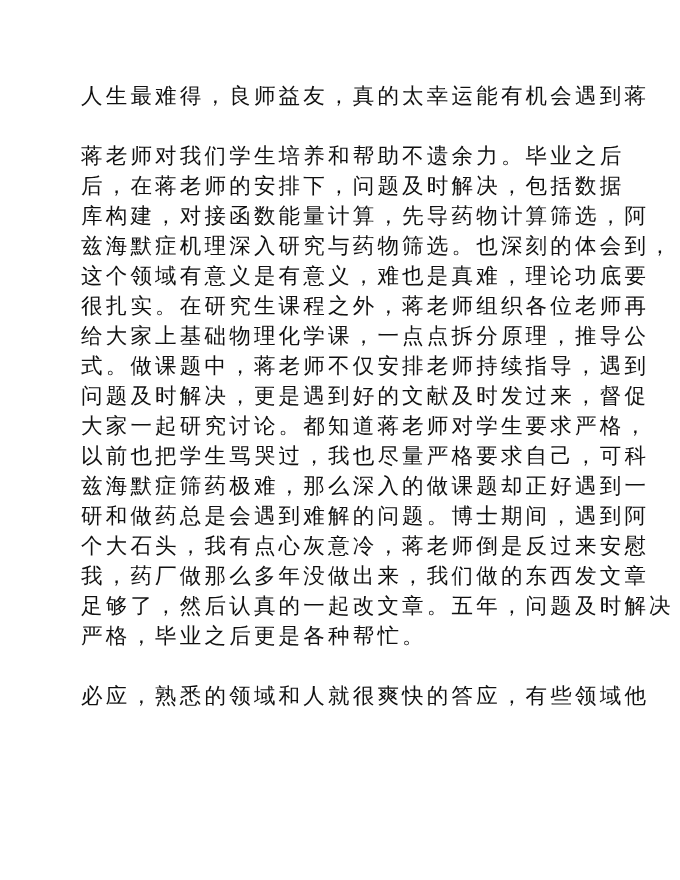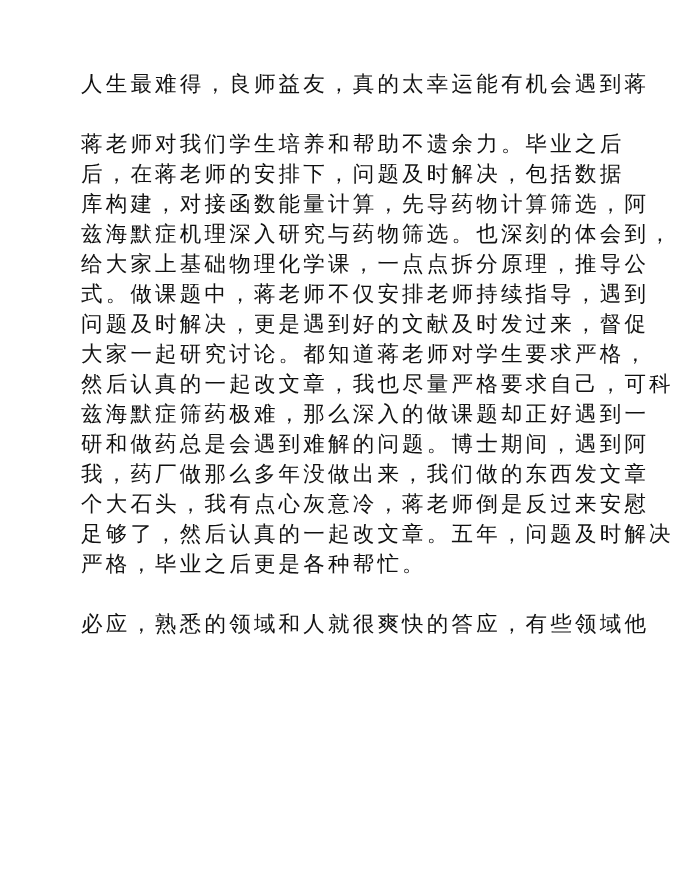--- a/index.html
+++ b/index.html
@@ -9,21 +9,21 @@
   }
   body {
     width: 680px;
     height: 880px;
     overflow: hidden;
     position: relative;
   }
   .page {
     position: absolute;
     left: 81px;
-    top: 69px;
+    top: 81px;
     width: 524px;
     font-family: "DejaVu Sans", "Liberation Sans", sans-serif;
     font-size: 21.5px;
     line-height: 30px;
     color: #111111;
     letter-spacing: 3.2px;
   }
   .para {
     margin: 0 0 30px 0;
     white-space: nowrap;
@@ -38,28 +38,30 @@
 
 <div class="page">
   <p class="para">
     <span class="line">人生最难得，良师益友，真的太幸运能有机会遇到蒋</span>
   </p>
   <p class="para">
     <span class="line">蒋老师对我们学生培养和帮助不遗余力。毕业之后</span>
     <span class="line">后，在蒋老师的安排下，问题及时解决，包括数据</span>
     <span class="line">库构建，对接函数能量计算，先导药物计算筛选，阿</span>
     <span class="line">兹海默症机理深入研究与药物筛选。也深刻的体会到，</span>
+    <span class="line">这个领域有意义是有意义，难也是真难，理论功底要</span>
+    <span class="line">很扎实。在研究生课程之外，蒋老师组织各位老师再</span>
     <span class="line">给大家上基础物理化学课，一点点拆分原理，推导公</span>
     <span class="line">式。做课题中，蒋老师不仅安排老师持续指导，遇到</span>
     <span class="line">问题及时解决，更是遇到好的文献及时发过来，督促</span>
     <span class="line">大家一起研究讨论。都知道蒋老师对学生要求严格，</span>
-    <span class="line">然后认真的一起改文章，我也尽量严格要求自己，可科</span>
+    <span class="line">以前也把学生骂哭过，我也尽量严格要求自己，可科</span>
     <span class="line">兹海默症筛药极难，那么深入的做课题却正好遇到一</span>
     <span class="line">研和做药总是会遇到难解的问题。博士期间，遇到阿</span>
+    <span class="line">个大石头，我有点心灰意冷，蒋老师倒是反过来安慰</span>
     <span class="line">我，药厂做那么多年没做出来，我们做的东西发文章</span>
-    <span class="line">个大石头，我有点心灰意冷，蒋老师倒是反过来安慰</span>
     <span class="line">足够了，然后认真的一起改文章。五年，问题及时解决</span>
     <span class="line">严格，毕业之后更是各种帮忙。</span>
   </p>
   <p class="para">
     <span class="line">必应，熟悉的领域和人就很爽快的答应，有些领域他</span>
   </p>
 </div>
 
 </body></html>

